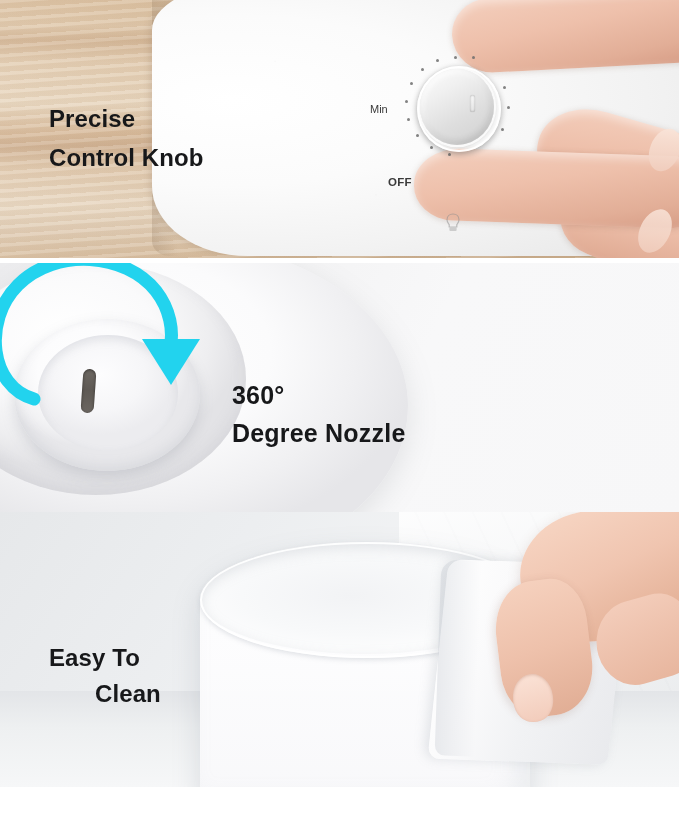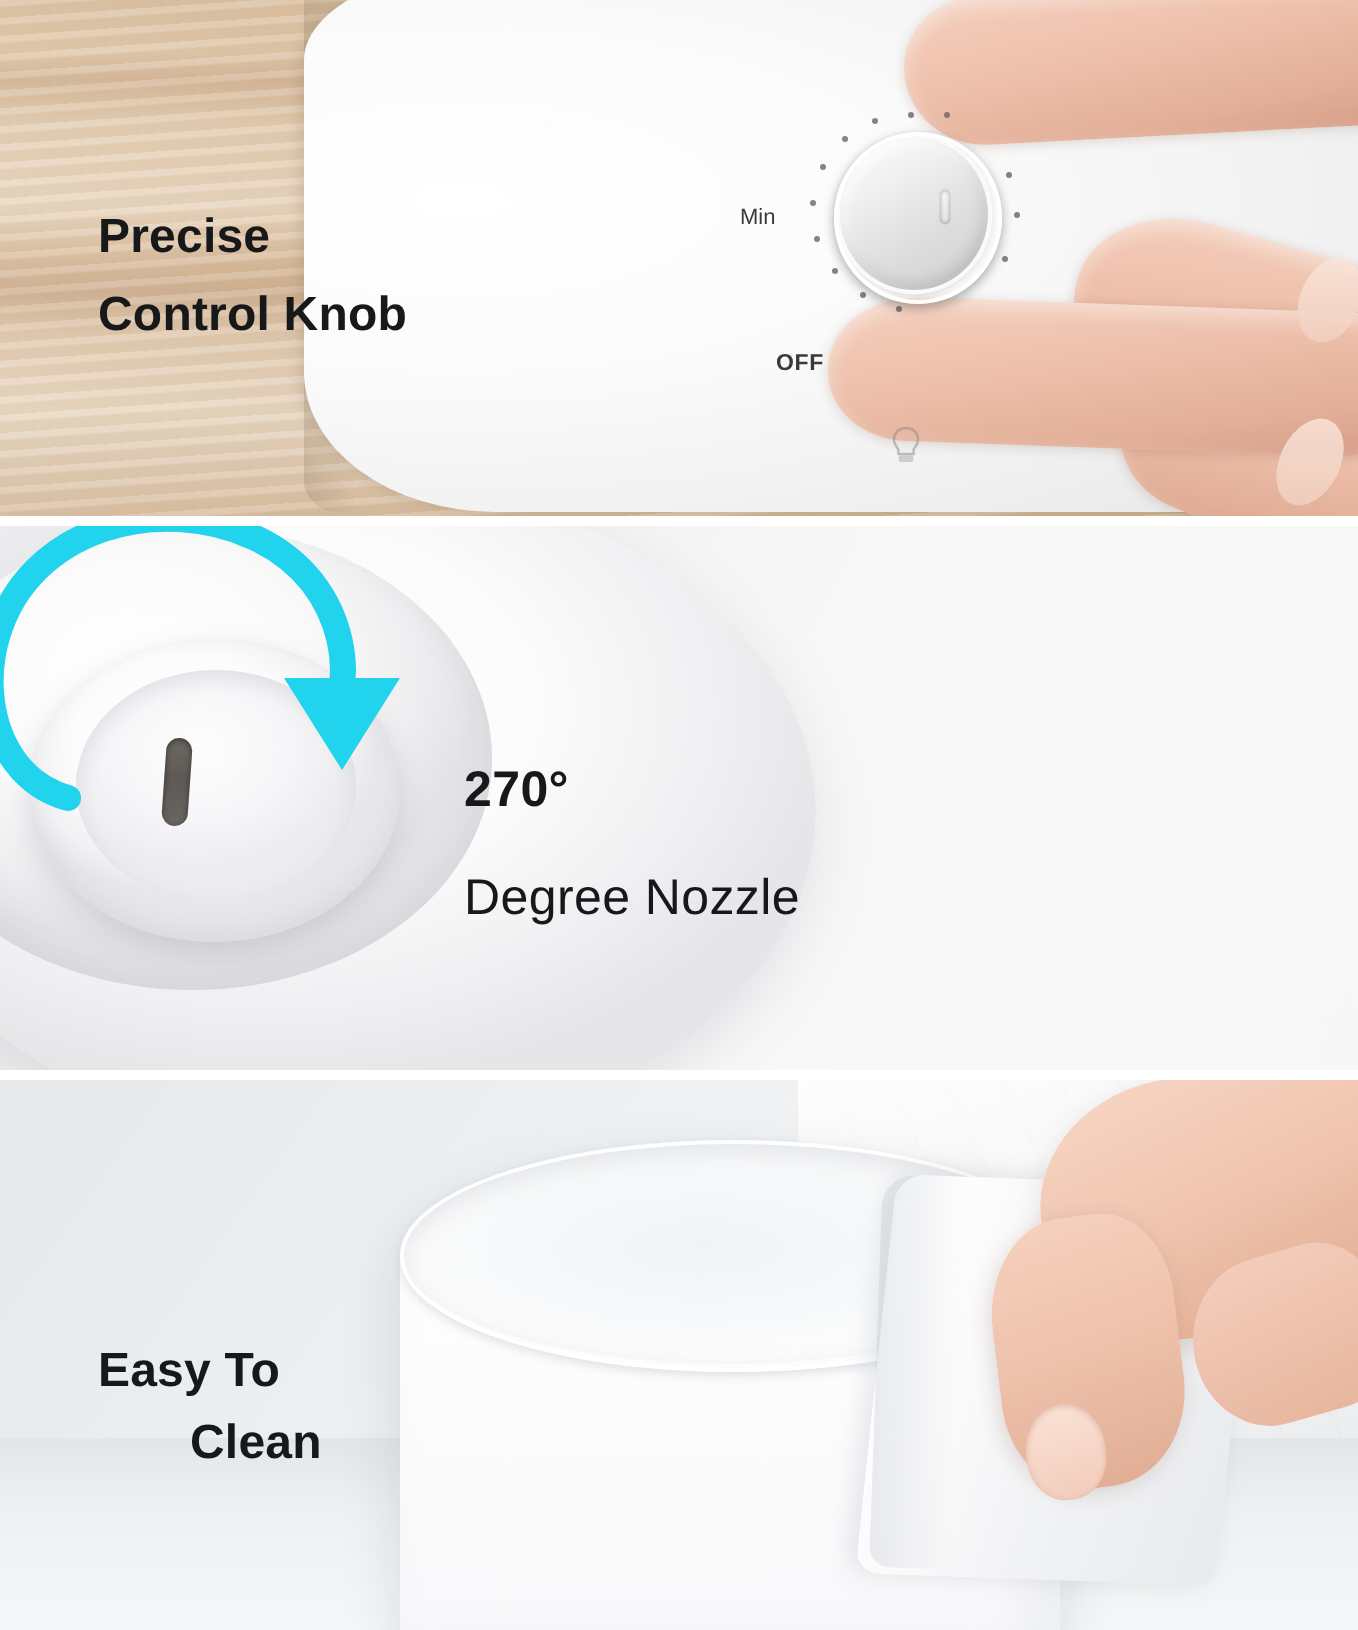--- a/index.html
+++ b/index.html
@@ -227,30 +227,29 @@
     left: 495px; top: 381px;
     font-size: 25px;
     font-weight: 700;
     color: #17181a;
     letter-spacing: .2px;
   }
   .txt-nozzle {
     position: absolute;
     left: 495px; top: 419px;
     font-size: 25px;
-    font-weight: 400;
+    font-weight: 700;
     color: #17181a;
     letter-spacing: .2px;
     white-space: nowrap;
-    margin-top: 16px;
   }
 
   
   #panel-clean {
-    top: 540px;
+    top: 512px;
     height: 275px;
     background: linear-gradient(125deg, #e6e8ea 0%, #eceef0 30%, #f4f5f6 62%, #eceeef 100%);
   }
   .marble {
     position: absolute;
     right: 0; top: 0; width: 280px; height: 275px;
     background:
       linear-gradient(160deg, rgba(255,255,255,0.85), rgba(226,228,231,0.7)),
       repeating-linear-gradient(65deg, rgba(195,198,203,0.22) 0 2px, rgba(255,255,255,0) 2px 26px);
   }
@@ -408,21 +407,21 @@
         </div>
       </div>
       <div class="nozzle-slot"></div>
 
       <svg class="rot-arrow" viewBox="0 0 240 190">
         <path d="M60 152 C16 140 8 74 44 38 C82 0 152 6 182 44 C196 62 200 84 196 102" fill="none" stroke="#22D3EE" stroke-width="13" stroke-linecap="round"></path>
         <path d="M168 92 L226 92 L197 138 Z" fill="#22D3EE"></path>
       </svg>
     </div>
 
-    <div class="txt-360" style="position:absolute;left:232px;top:118px;">270°</div>
+    <div class="txt-360" style="position:absolute;left:232px;top:118px;">360°</div>
     <div class="txt-nozzle" style="position:absolute;left:232px;top:156px;">Degree Nozzle</div>
   </div>
 
   <div class="panel" id="panel-clean">
     <div class="marble"></div>
     <div class="counter"></div>
 
     <div class="tank">
       <div class="tank-rim"></div>
       <div class="tank-rim-edge"></div>

